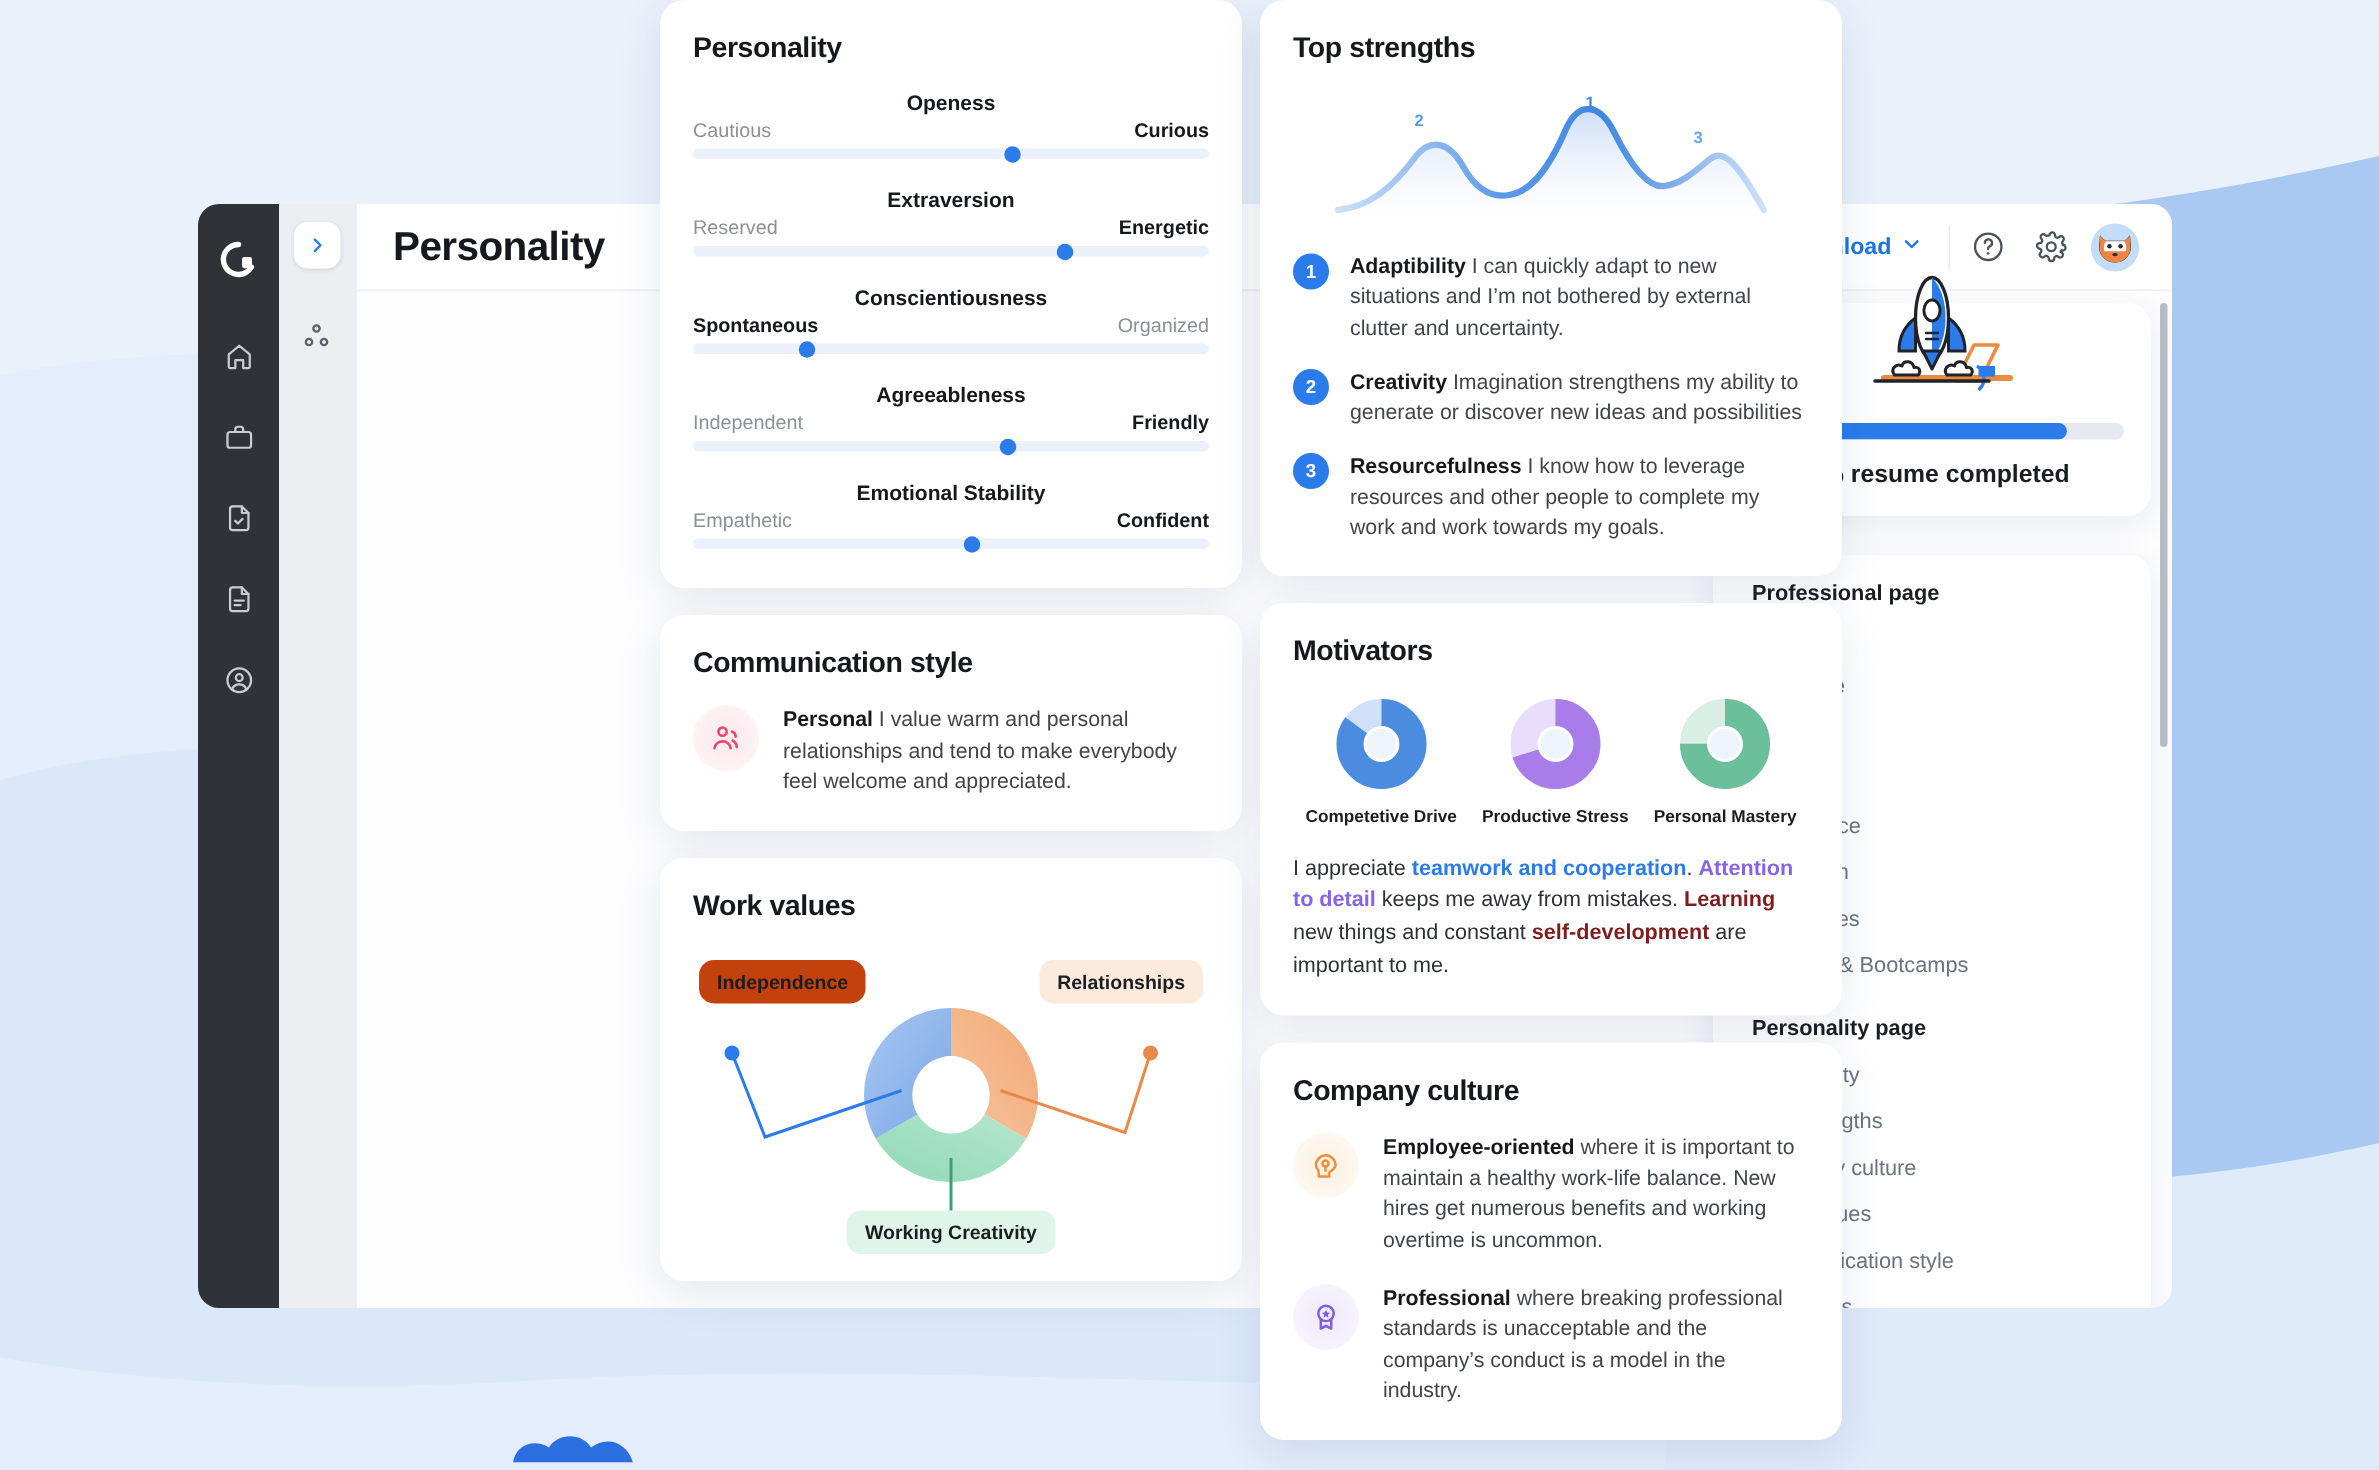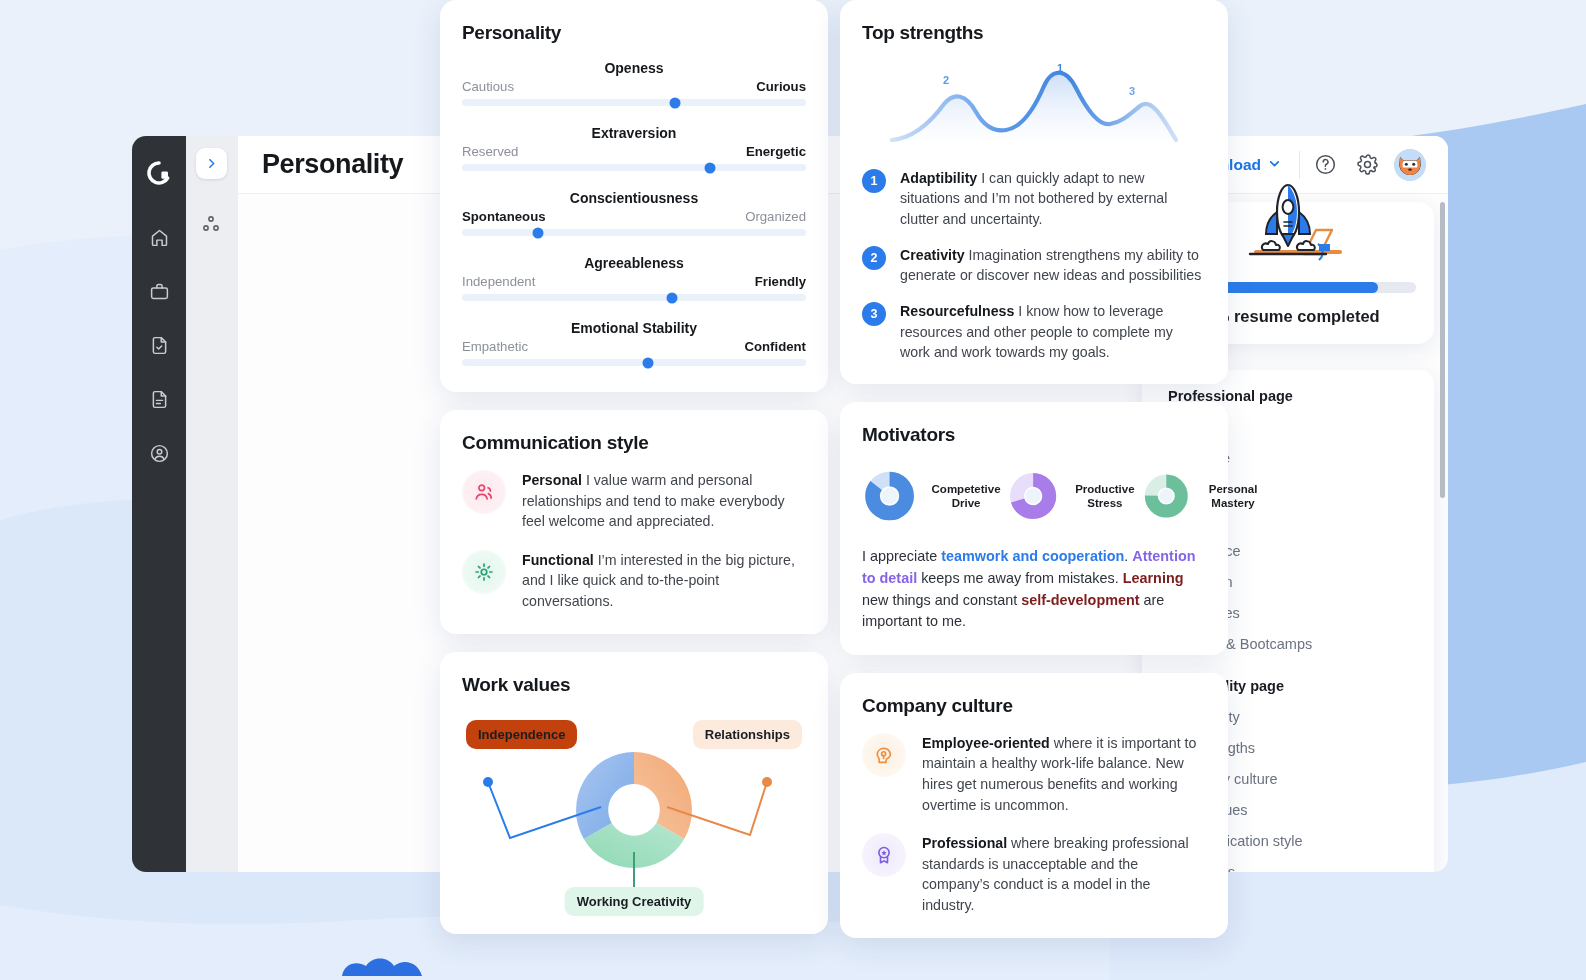--- a/index.html
+++ b/index.html
@@ -170,21 +170,21 @@
   }
   .bub-pink { background: radial-gradient(circle at 50% 50%, #fde8ee 0%, #fdf1f4 65%, #fff 100%); }
   .bub-green { background: radial-gradient(circle at 50% 50%, #e2f5ec 0%, #eefaf4 65%, #fff 100%); }
   .bub-orange { background: radial-gradient(circle at 50% 50%, #fdf0e2 0%, #fdf7ef 65%, #fff 100%); }
   .bub-purple { background: radial-gradient(circle at 50% 50%, #efe9fc 0%, #f6f2fd 65%, #fff 100%); }
   .row-text { font-size: 14.2px; line-height: 1.45; color: #40454d; }
   .row-text b { color: #15181c; font-weight: 700; }
 
   
   .donuts { display: flex; justify-content: space-around; margin: 6px 0 16px; }
-  .donut-item { display: flex; flex-direction: row; align-items: center; gap: 8px; }
+  .donut-item { display: flex; flex-direction: column; align-items: center; gap: 8px; }
   .donut-label {
     font-size: 11.5px; font-weight: 700; color: #1a1d22; text-align: center; line-height: 1.25;
   }
   .moti-text { font-size: 14.4px; line-height: 1.5; color: #2d3138; }
   .hl-blue { color: #2b7cea; font-weight: 700; }
   .hl-purple { color: #8664e8; font-weight: 700; }
   .hl-green { color: #7f1d1d; font-weight: 700; }
 
   
   .wv-wrap { position: relative; height: 200px; }
@@ -427,31 +427,20 @@
               <circle cx="9.5" cy="7.4" r="3"></circle>
                 <path d="M3.6 19.4a6 6 0 0 1 11.8 0"></path>
                 <path d="M16.4 7.4c1.6.5 2.6 2 2.6 3.6M16.8 13.8c1.8.9 3 2.7 3 4.8"></path>
             </svg>
           </div>
           <div class="row-text">
             <b>Personal</b><span> I value warm and personal relationships and tend to make everybody feel welcome and appreciated.</span>
           </div>
         </div>
 
-        <div class="icon-row">
-          <div class="icon-bubble bub-green">
-            <svg width="22" height="22" viewBox="0 0 24 24" fill="none" stroke="#26a172" stroke-width="1.9" stroke-linecap="round" stroke-linejoin="round">
-              <circle cx="12" cy="12" r="3"></circle>
-              <path d="M12 3.4v2.2M12 18.4v2.2M3.4 12h2.2M18.4 12h2.2M6 6l1.6 1.6M16.4 16.4L18 18M18 6l-1.6 1.6M7.6 16.4L6 18"></path>
-            </svg>
-          </div>
-          <div class="row-text">
-            <b>Functional</b><span> I’m interested in the big picture, and I like quick and to-the-point conversations.</span>
-          </div>
-        </div>
       </div>
 
       <div class="card">
         <div class="card-title">Work values</div>
         <div class="wv-wrap">
           <svg width="344" height="200" viewBox="0 0 344 200" style="position:absolute;left:0;top:0;">
             <defs>
               <linearGradient id="wvBlue" x1="0" y1="0" x2="1" y2="1">
                 <stop offset="0%" stop-color="#a8c6f0"></stop>
                   <stop offset="100%" stop-color="#7aa9e8"></stop>

